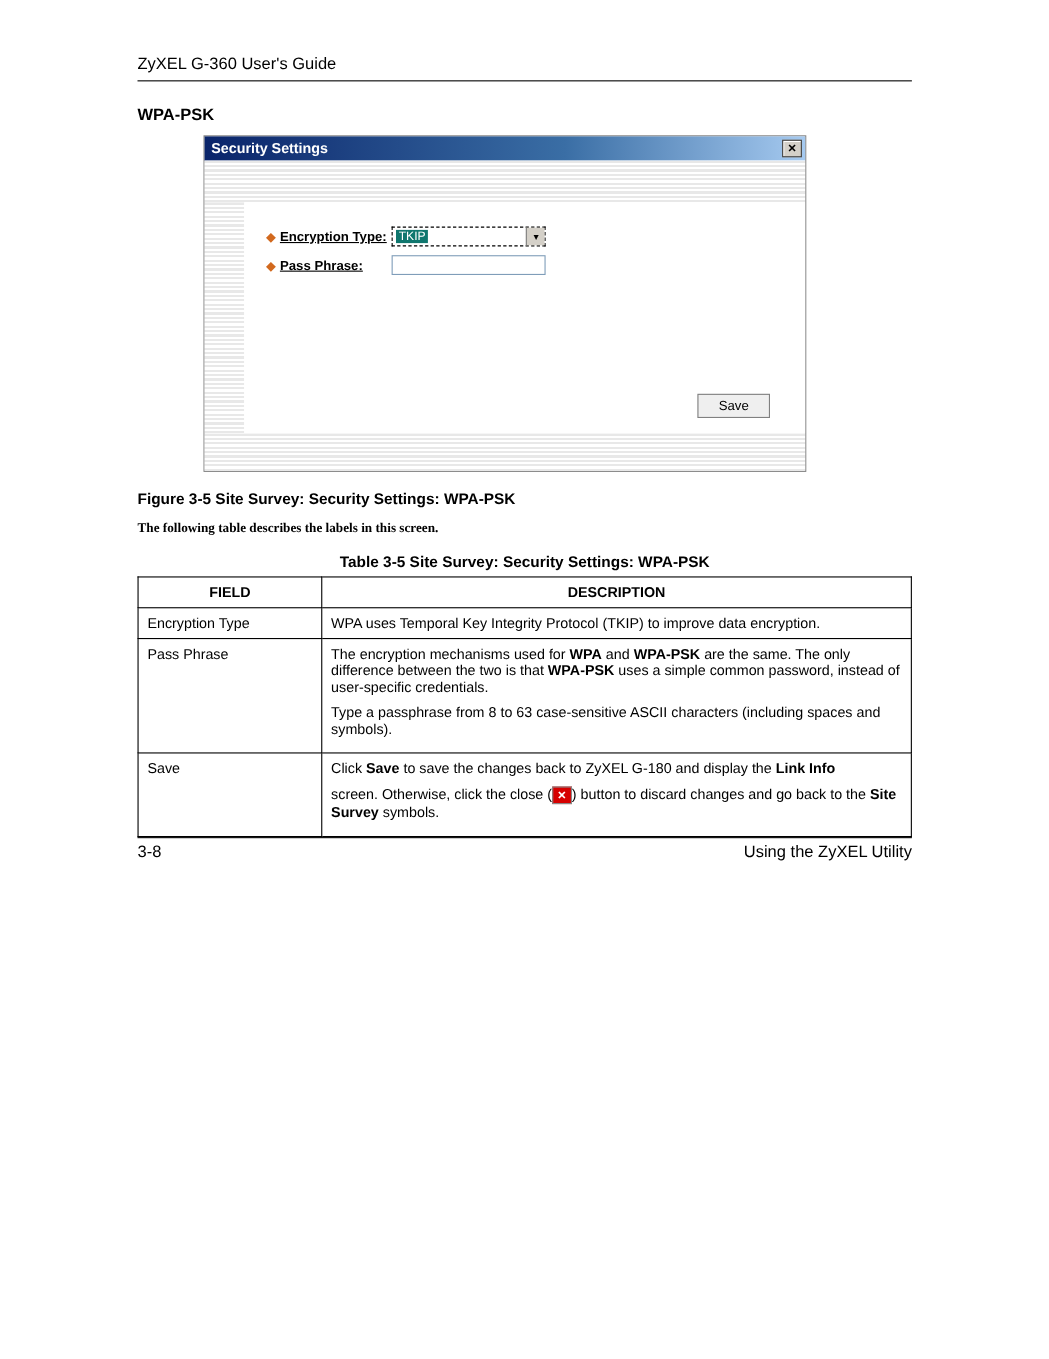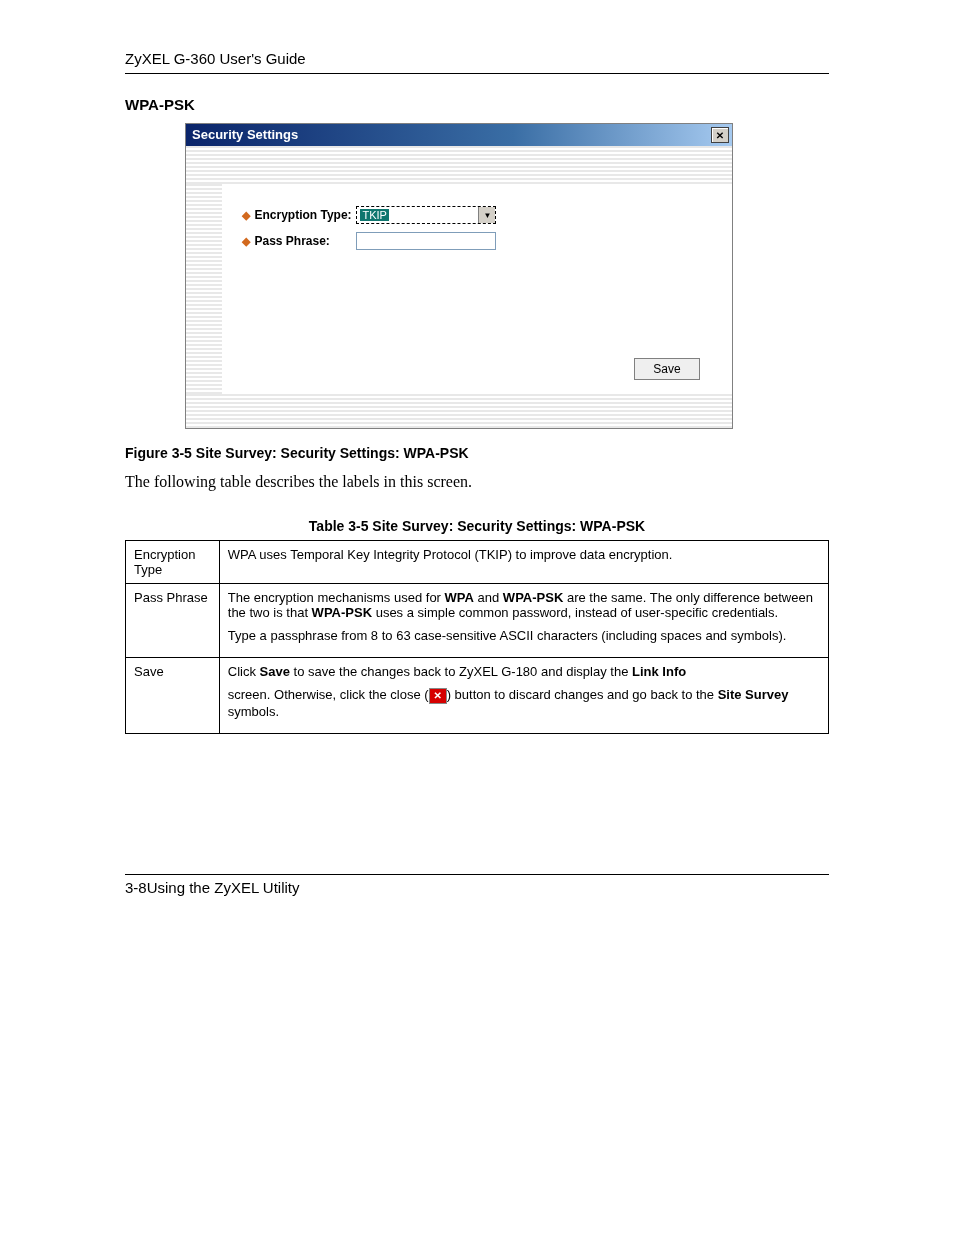--- a/index.html
+++ b/index.html
@@ -102,20 +102,21 @@
     font-weight: bold;
     font-family: 'Trebuchet MS', Arial, sans-serif;
   }
   .bullet {
     color: #d2691e;
     margin-right: 4px;
     font-size: 11px;
   }
   .lbl {
     color: #000;
+    text-decoration: underline;
   }
   .enc-label { width: 102px; }
   .pp-label  { width: 102px; }
   .dd {
     border: 1px dashed #000;
     background: #fff;
     width: 140px;
     height: 18px;
     display: flex;
     align-items: center;
@@ -166,22 +167,23 @@
 
   .figure-caption {
     text-align: left;
     font-weight: bold;
     font-size: 14px;
     margin-top: 16px;
     margin-bottom: 12px;
   }
   .body-text {
     font-family: "Times New Roman", Times, serif;
-    font-size: 16px;
-    margin-bottom: 27px;
+    font-size: 12px;
+    margin-bottom: 14px;
+    font-weight: bold;
   }
   .table-caption {
     text-align: center;
     font-weight: bold;
     font-size: 14px;
     margin-bottom: 6px;
   }
   table.desc-table {
     border-collapse: collapse;
     width: 100%;
@@ -208,23 +210,23 @@
     background: #d60000;
     border: 1px solid #888;
     vertical-align: middle;
     align-items: center;
     justify-content: center;
     color: #fff;
     font-size: 10px;
     font-weight: bold;
   }
   .footer-area {
-    margin-top: 140px;
     border-top: 1px solid #000;
     display: flex;
+    justify-content: space-between;
     font-size: 15px;
     padding-top: 4px;
   }
   p { margin: 0 0 8px 0; }
 </style>
 </head>
 <body>
 
 <div class="page">
   <div class="header-guide">ZyXEL G-360 User's Guide</div>
@@ -264,20 +266,24 @@
   </div>
 
   <div class="figure-caption">Figure 3-5 Site Survey: Security Settings: WPA-PSK</div>
 
   <div class="body-text">The following table describes the labels in this screen.</div>
 
   <div class="table-caption">Table 3-5 Site Survey: Security Settings: WPA-PSK</div>
 
   <table class="desc-table">
     <tbody>
+        <tr>
+      <th class="col-field">FIELD</th>
+      <th>DESCRIPTION</th>
+    </tr>
 
     <tr>
       <td>Encryption Type</td>
       <td>WPA uses Temporal Key Integrity Protocol (TKIP) to improve data encryption.</td>
     </tr>
 
     <tr>
       <td>Pass Phrase</td>
       <td>
         <p>

